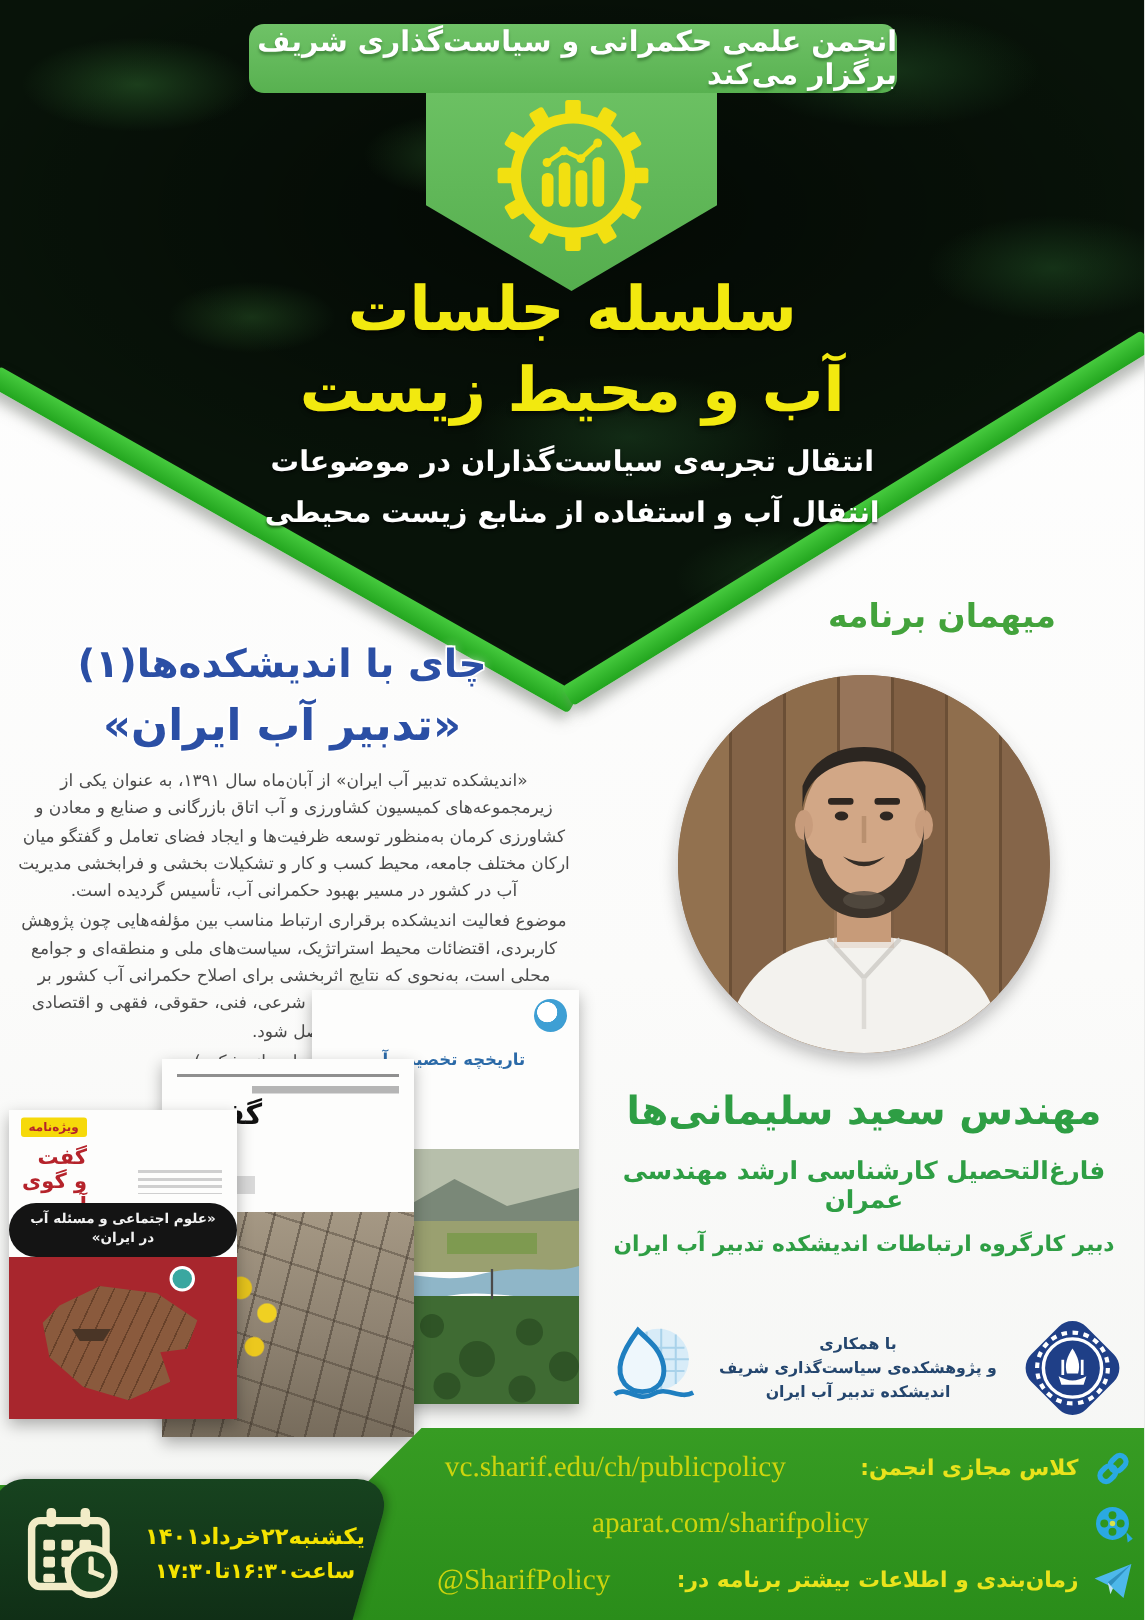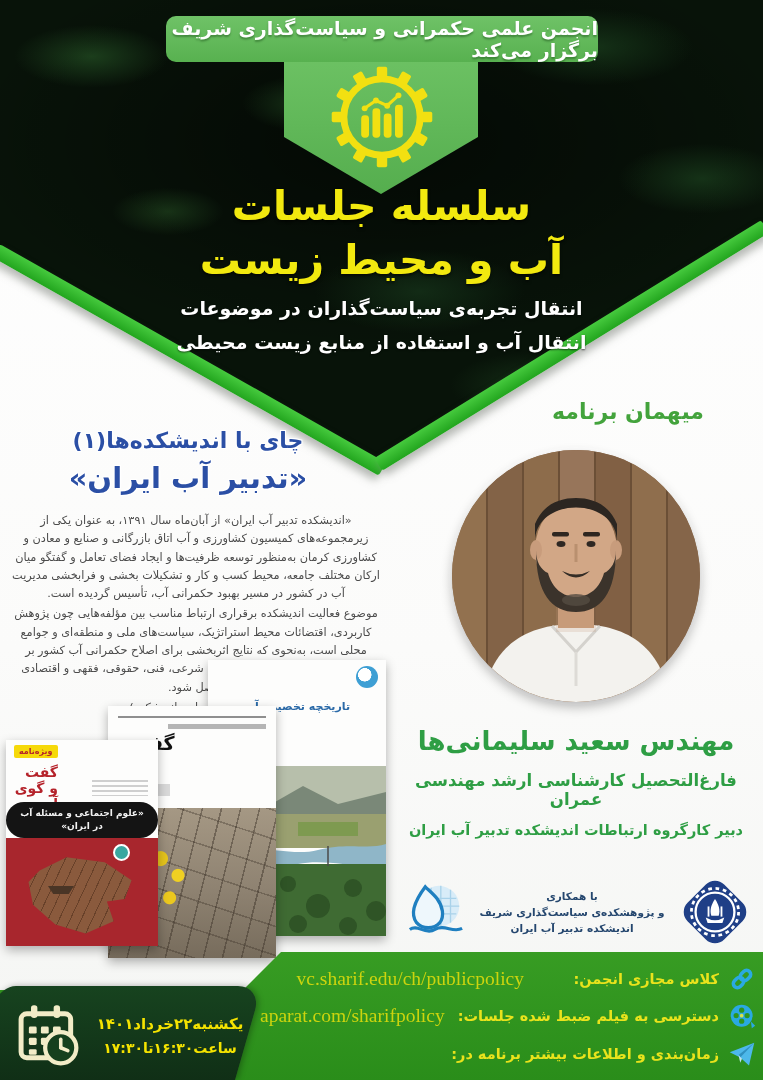--- a/index.html
+++ b/index.html
@@ -55,21 +55,21 @@
   .photo{position:absolute;left:452px;top:450px;width:248px;height:252px;z-index:6;
     border-radius:50%;overflow:hidden;box-shadow:0 5px 12px rgba(0,0,0,.28),0 0 0 3px rgba(255,255,255,.8);}
   .guest-info{position:absolute;left:398px;top:726px;width:356px;z-index:6;text-align:center;direction:rtl;color:#2e9e44;}
   .guest-name{font-size:26px;font-weight:700;}
   .guest-degree{font-size:16.5px;font-weight:bold;margin-top:15px;}
   .guest-major{font-size:16.5px;font-weight:bold;margin-top:13px;}
   .guest-role{font-size:14.5px;font-weight:bold;margin-top:13px;}
   
   .session-heading{position:absolute;left:12px;top:428px;width:352px;z-index:6;text-align:center;direction:rtl;color:#2b4fa5;
     text-shadow:-1px -1px 0 #fff,1px -1px 0 #fff,-1px 1px 0 #fff,1px 1px 0 #fff,0 0 7px #fff;}
-  .sh1{font-size:22px;font-weight:800;}
+  .sh1{font-size:26px;font-weight:800;}
   .sh2{font-size:29px;font-weight:800;margin-top:8px;}
   .about{position:absolute;left:10px;top:512px;width:372px;z-index:6;direction:rtl;text-align:center;
     color:#4c4c4c;font-size:11.3px;line-height:1.62;font-weight:500;}
   .about p{margin:0 0 2px 0;}
   .about .note{margin-top:1px;}
   
   .books{position:absolute;left:6px;top:658px;width:384px;height:290px;z-index:6;}
   .cover{position:absolute;background:#fdfdfc;box-shadow:0 4px 10px rgba(0,0,0,.3);}
   .cover-history{left:202px;top:2px;width:178px;height:276px;}
   .ch-logo{position:absolute;right:8px;top:6px;width:22px;height:22px;border-radius:50%;
@@ -350,32 +350,32 @@
         <svg width="27" height="27" viewBox="0 0 32 32">
           <circle cx="15" cy="15" r="13" fill="#2aa9e2"></circle>
           <circle cx="15" cy="8.5" r="3.1" fill="#2f951f"></circle>
           <circle cx="15" cy="21.5" r="3.1" fill="#2f951f"></circle>
           <circle cx="8.5" cy="15" r="3.1" fill="#2f951f"></circle>
           <circle cx="21.5" cy="15" r="3.1" fill="#2f951f"></circle>
           <circle cx="15" cy="15" r="2.2" fill="#d8e24a"></circle>
           <path d="M26,22 L31,27 L27,30 Z" fill="#2aa9e2"></path>
         </svg>
       </span>
-      <span class="bar-label">دسترسی به فیلم ضبط شده جلسات:</span>
       <span class="bar-value">aparat.com/sharifpolicy</span>
     </div>
     <div class="bar-row">
       <span class="bar-icon">
         <svg width="28" height="28" viewBox="0 0 32 32">
           <path d="M2,14 L30,3 L24,29 L14,20 Z" fill="#4db8ea"></path>
           <path d="M14,20 L30,3 L12,17 Z" fill="#2f90c0"></path>
           <path d="M12,17 L14,26 L16,21.5 Z" fill="#bfe3f4"></path>
         </svg>
       </span>
       <span class="bar-label">زمان‌بندی و اطلاعات بیشتر برنامه در:</span>
+      <span class="bar-value">@SharifPolicy</span>
     </div>
   </div>
 
   <div class="date-box"></div>
   <div class="date-content">
     <svg width="68" height="68" viewBox="0 0 96 96">
       <rect x="10" y="18" width="70" height="62" rx="8" fill="none" stroke="#f2ecc7" stroke-width="7"></rect>
       <rect x="24" y="6" width="9" height="18" rx="4" fill="#f2ecc7"></rect>
       <rect x="56" y="6" width="9" height="18" rx="4" fill="#f2ecc7"></rect>
       <g fill="#f2ecc7">

